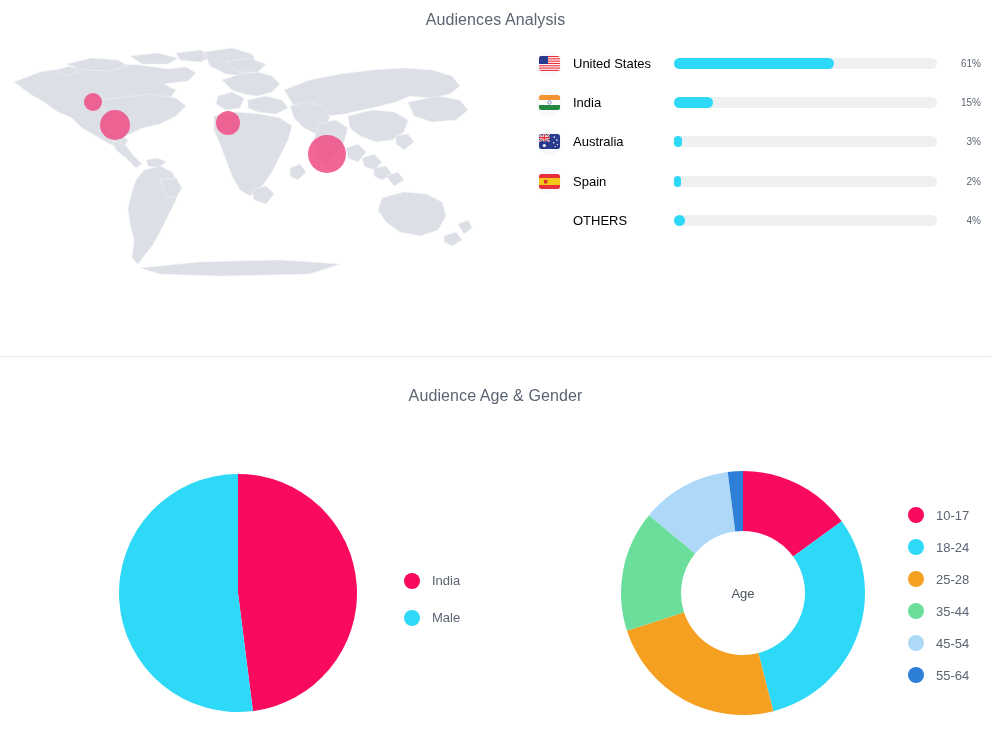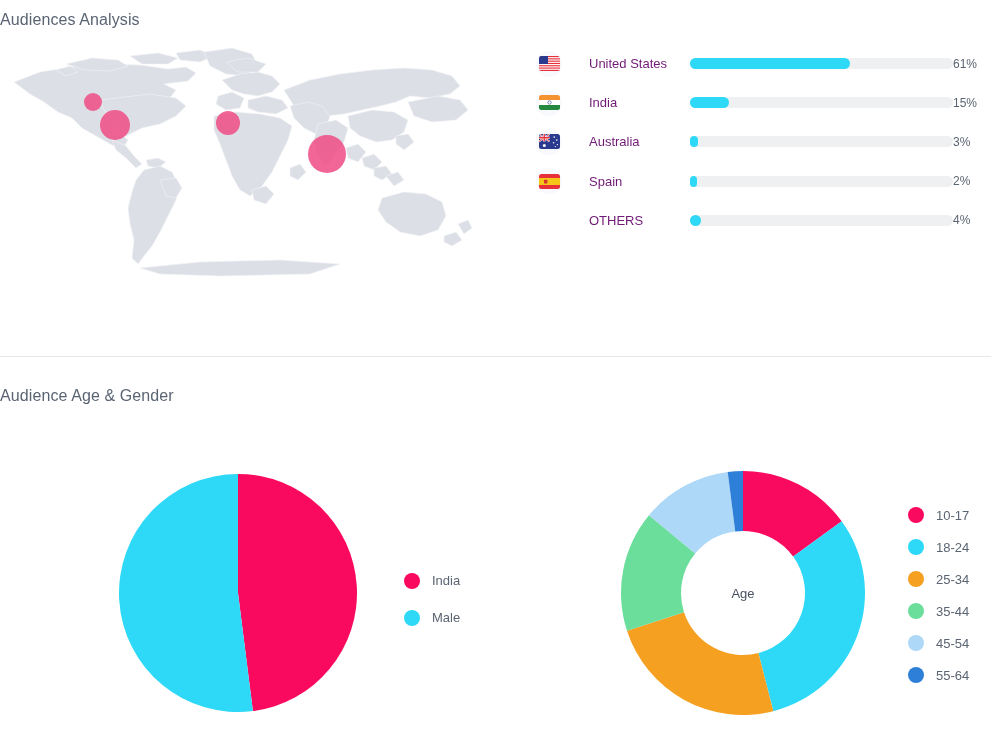--- a/index.html
+++ b/index.html
@@ -14,21 +14,21 @@
     font-family: "Liberation Sans", sans-serif;
     color: #4a5568;
     overflow: hidden;
   }
 
   
   .section-title {
     position: absolute;
     left: 0;
     width: 991px;
-    text-align: left;
+    text-align: center;
     font-size: 16px;
     font-weight: 400;
     color: #5a6472;
     letter-spacing: .1px;
   }
   #title-audiences { top: 11px; }
   #title-agegender { top: 387px; }
 
   
   .divider {
@@ -80,23 +80,23 @@
   .flag {
     width: 21px;
     height: 15px;
     border-radius: 2.5px;
     overflow: hidden;
     display: block;
   }
   .country-name {
     flex: 0 0 auto;
     width: 100px;
-    margin-left: 27px;
+    margin-left: 11px;
     font-size: 13px;
-    color: #701a75;
+    color: #000000;
     white-space: nowrap;
   }
   .bar-track {
     position: relative;
     flex: 0 0 auto;
     width: 263px;
     height: 11px;
     border-radius: 6px;
     background: #eff0f2;
     margin-left: 1px;
@@ -105,22 +105,22 @@
     position: absolute;
     left: 0;
     top: 0;
     height: 11px;
     border-radius: 6px;
     background: #2ed8f7;
     min-width: 7px;
   }
   .country-pct {
     flex: 1 1 auto;
-    text-align: left;
-    font-size: 12px;
+    text-align: right;
+    font-size: 10px;
     color: #5a6472;
     padding-right: 3px;
   }
 
   
   #pie-panel {
     position: absolute;
     left: 108px;
     top: 463px;
     width: 260px;
@@ -372,21 +372,21 @@
   <div class="legend-row">
     <span class="legend-dot" style="background:#FA0A5F"></span>
     <span class="legend-label">10-17</span>
   </div>
   <div class="legend-row">
     <span class="legend-dot" style="background:#2ED8F7"></span>
     <span class="legend-label">18-24</span>
   </div>
   <div class="legend-row">
     <span class="legend-dot" style="background:#F5A020"></span>
-    <span class="legend-label">25-34</span>
+    <span class="legend-label">25-28</span>
   </div>
   <div class="legend-row">
     <span class="legend-dot" style="background:#6BDE9C"></span>
     <span class="legend-label">35-44</span>
   </div>
   <div class="legend-row">
     <span class="legend-dot" style="background:#ADD8F7"></span>
     <span class="legend-label">45-54</span>
   </div>
   <div class="legend-row">

